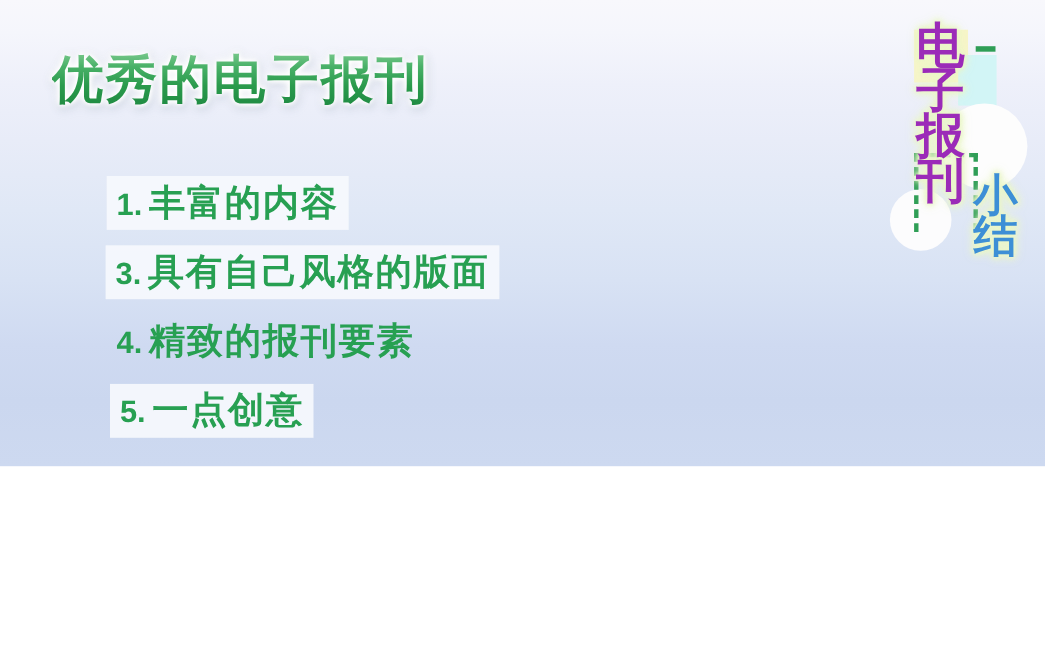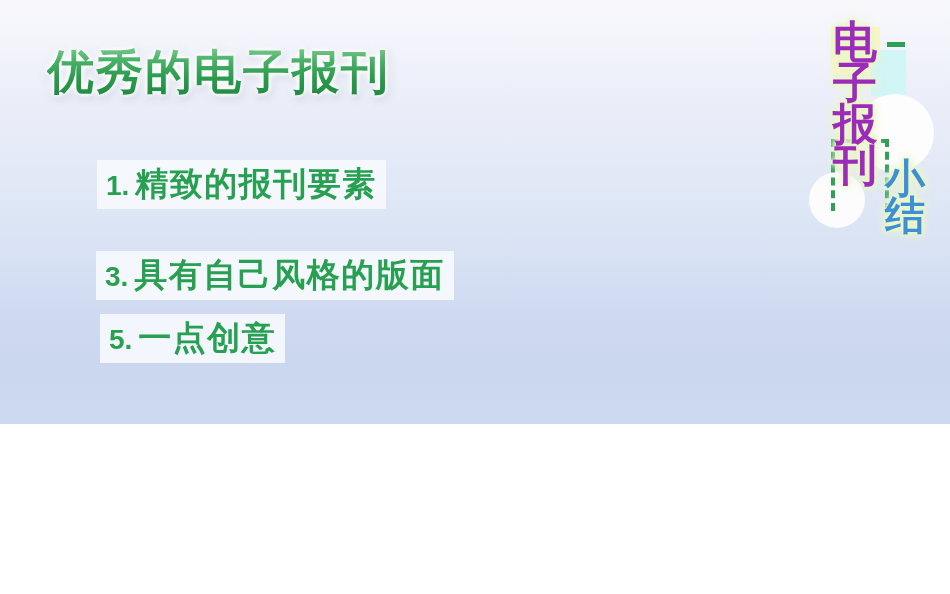--- a/index.html
+++ b/index.html
@@ -84,21 +84,21 @@
     letter-spacing: 0px;
   }
   .li .txt {
     font-size: 33px;
     letter-spacing: 1.5px;
   }
 
   
   .li.i1 { margin-left: 2px; }
   .li.i2 { margin-left: 11px; }
-  .li.i3 { margin-left: 1px; margin-top: 28px; }
+  .li.i3 { margin-left: 1px; }
   .li.i4 { margin-left: 2px; }
   .li.i5 { margin-left: 5px; }
 
   
   #deco {
     position: absolute;
     left: 800px;
     top: 0px;
     width: 150px;
     height: 300px;
@@ -189,31 +189,36 @@
 <body>
 
 <div id="slide">
 
   <div id="title">优秀的电子报刊</div>
 
   <div id="list">
 
     <div class="li hl i1">
       <span class="row">
-        <span class="num">1.</span><span class="txt">精致的报刊要素</span>
+        <span class="num">1.</span><span class="txt">丰富的内容</span>
       </span>
     </div>
 
 
     <div class="li hl i3">
       <span class="row">
         <span class="num">3.</span><span class="txt">具有自己风格的版面</span>
       </span>
     </div>
 
+    <div class="li i4">
+      <span class="row">
+        <span class="num">4.</span><span class="txt">精致的报刊要素</span>
+      </span>
+    </div>
 
     <div class="li hl i5">
       <span class="row">
         <span class="num">5.</span><span class="txt">一点创意</span>
       </span>
     </div>
 
   </div>
 
   <div id="deco">

